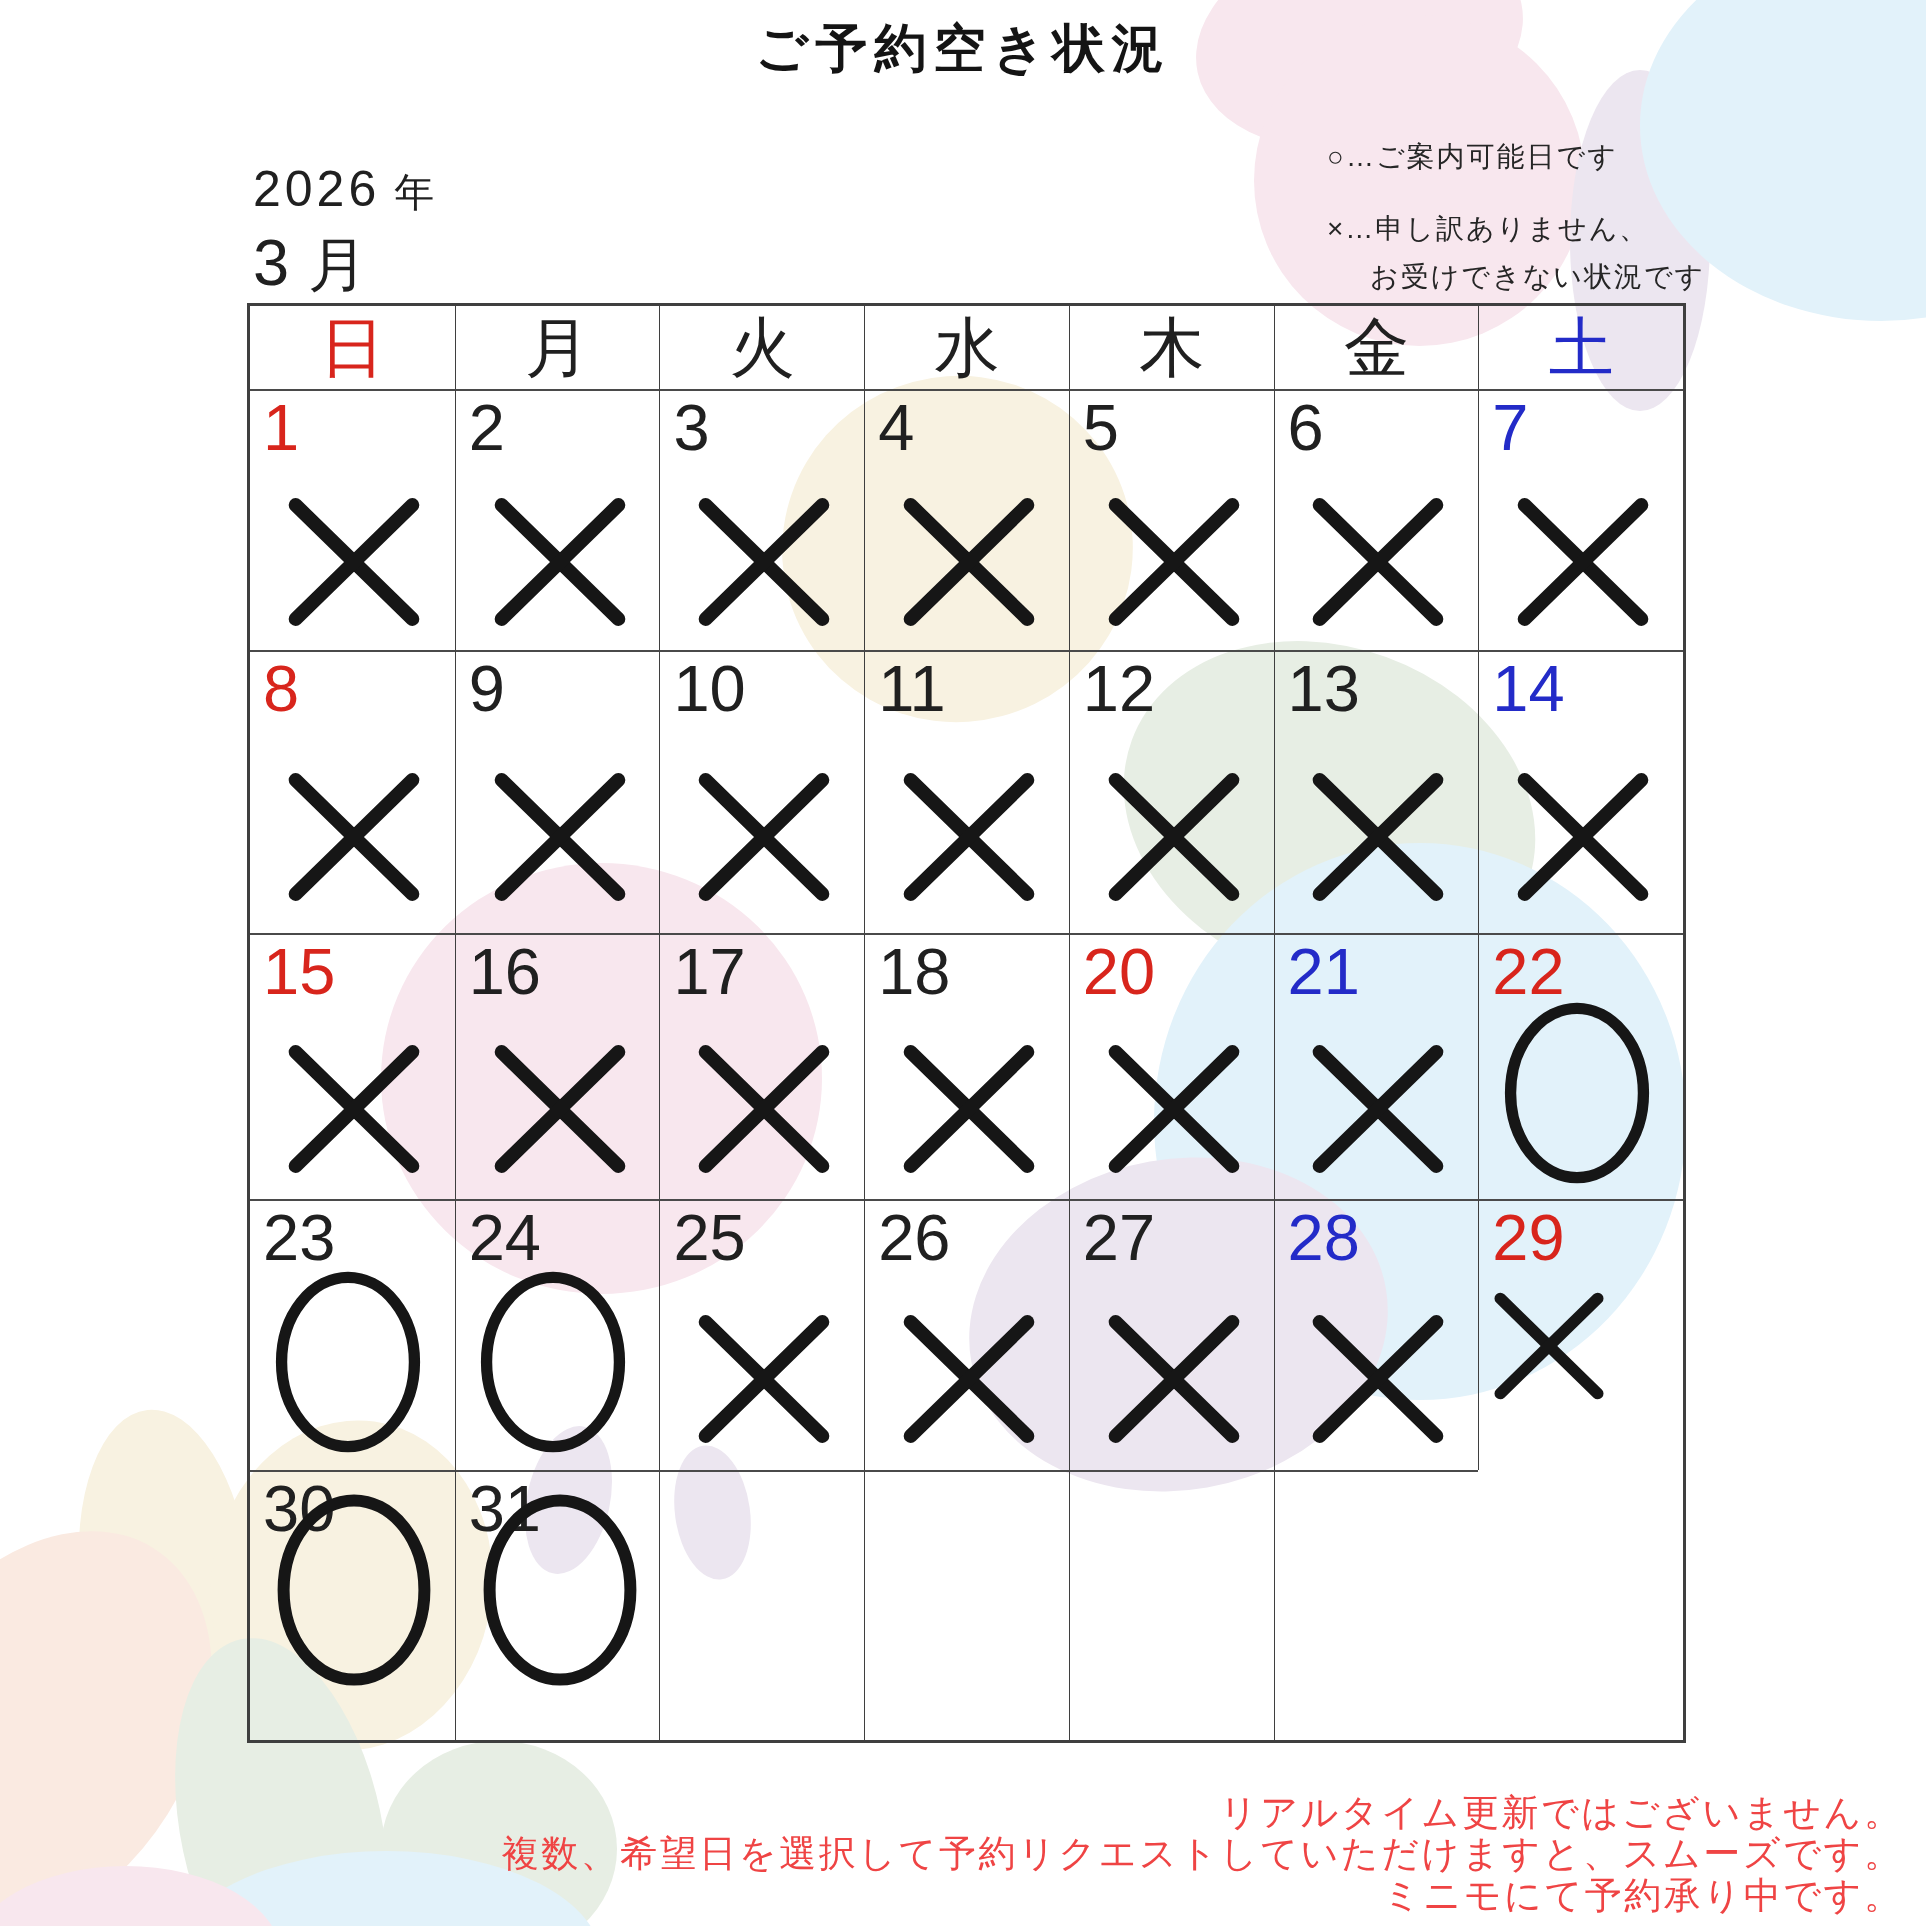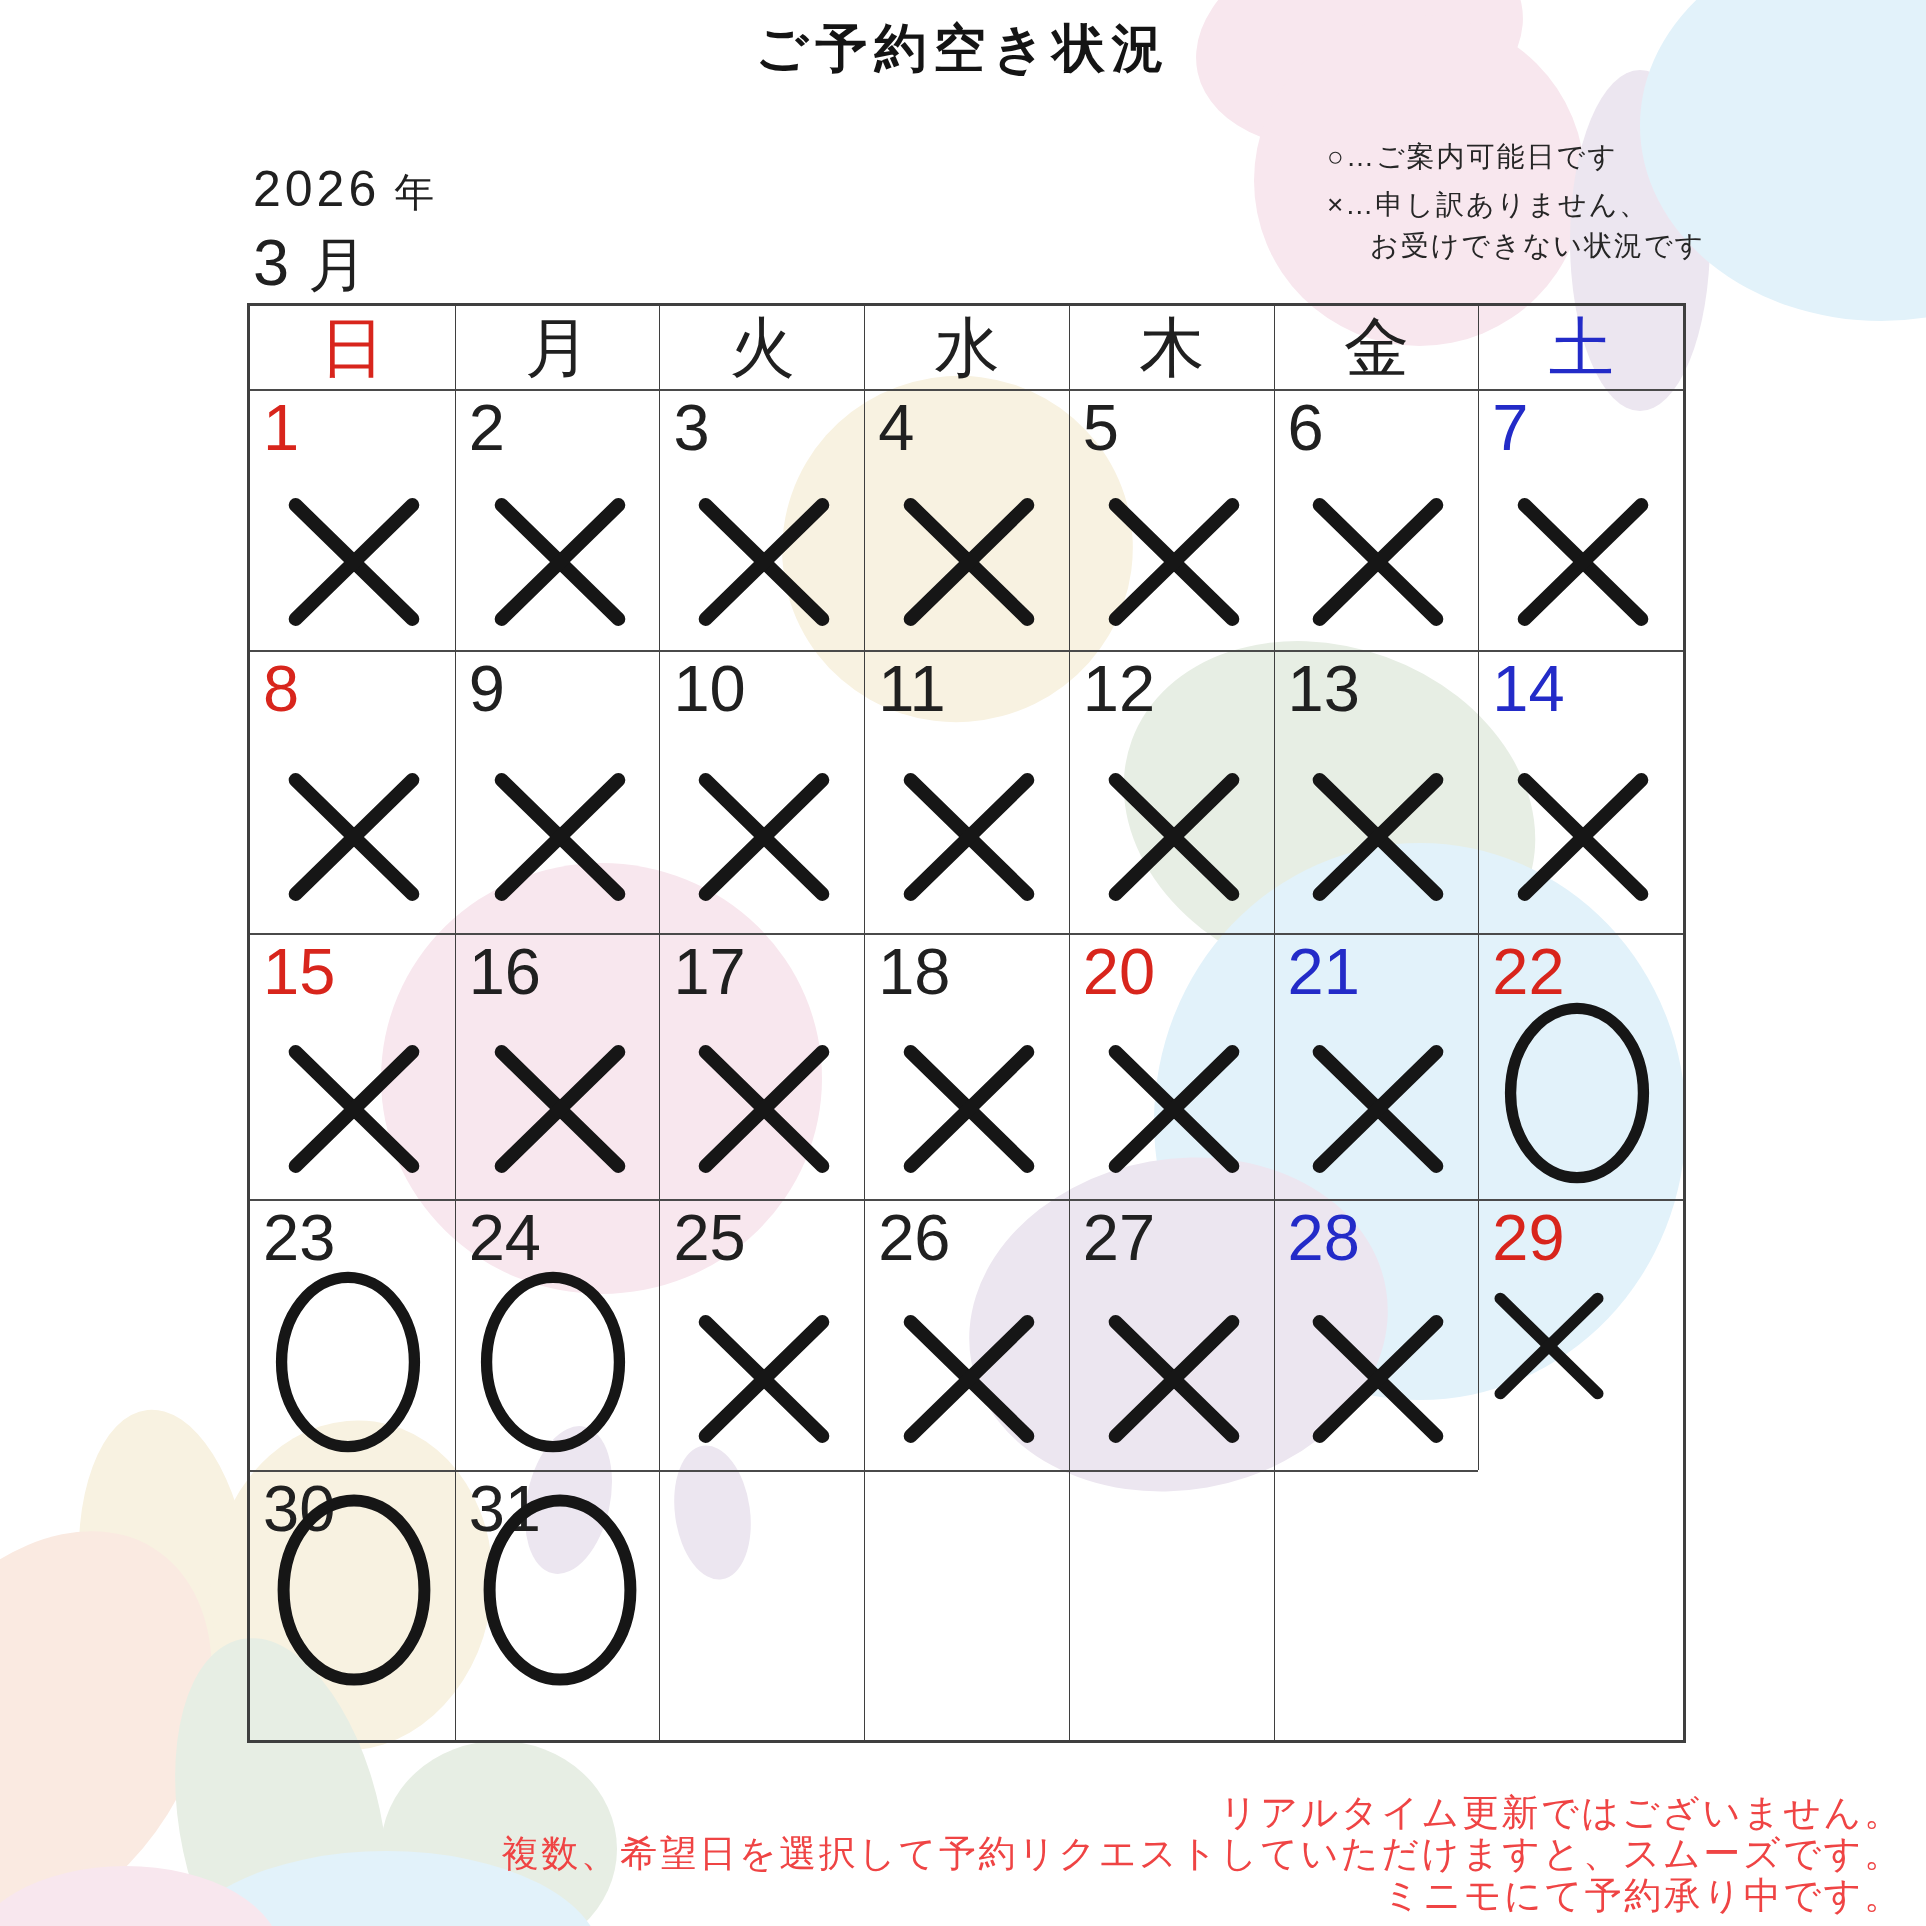--- a/index.html
+++ b/index.html
@@ -23,22 +23,22 @@
   .title{
     position:absolute;top:14px;left:0;width:100%;
     text-align:center;font-size:52px;letter-spacing:7px;
     color:#141414;font-weight:700;margin:0;z-index:3;
   }
   .year{position:absolute;left:253px;top:160px;font-size:50px;letter-spacing:4px;z-index:3;}
   .year .suffix{font-size:40px;margin-left:14px;letter-spacing:0;}
   .month{position:absolute;left:253px;top:225px;font-size:65px;letter-spacing:1px;z-index:3;}
   .month .suffix{font-size:59px;margin-left:18px;}
   .legend{position:absolute;left:1327px;top:142px;font-size:28px;line-height:1.05;letter-spacing:2px;color:#262626;z-index:3;}
-  .legend-line2{margin-top:19px;}
-  .legend-line3{margin-top:11px;margin-left:43px;}
+  .legend-line2{margin-top:43px;}
+  .legend-line3{margin-top:18px;margin-left:43px;}
   .footer{
     position:absolute;right:22.6px;top:1792px;text-align:right;
     font-size:37px;line-height:1.12;letter-spacing:2.5px;color:#ef4444;z-index:3;
   }
 
   
   .calendar{
     position:absolute;left:247px;top:303px;width:1439px;height:1440px;
     display:grid;grid-template-columns:repeat(7,1fr);
     grid-template-rows:83px 261px 283px 266px 271px auto;

